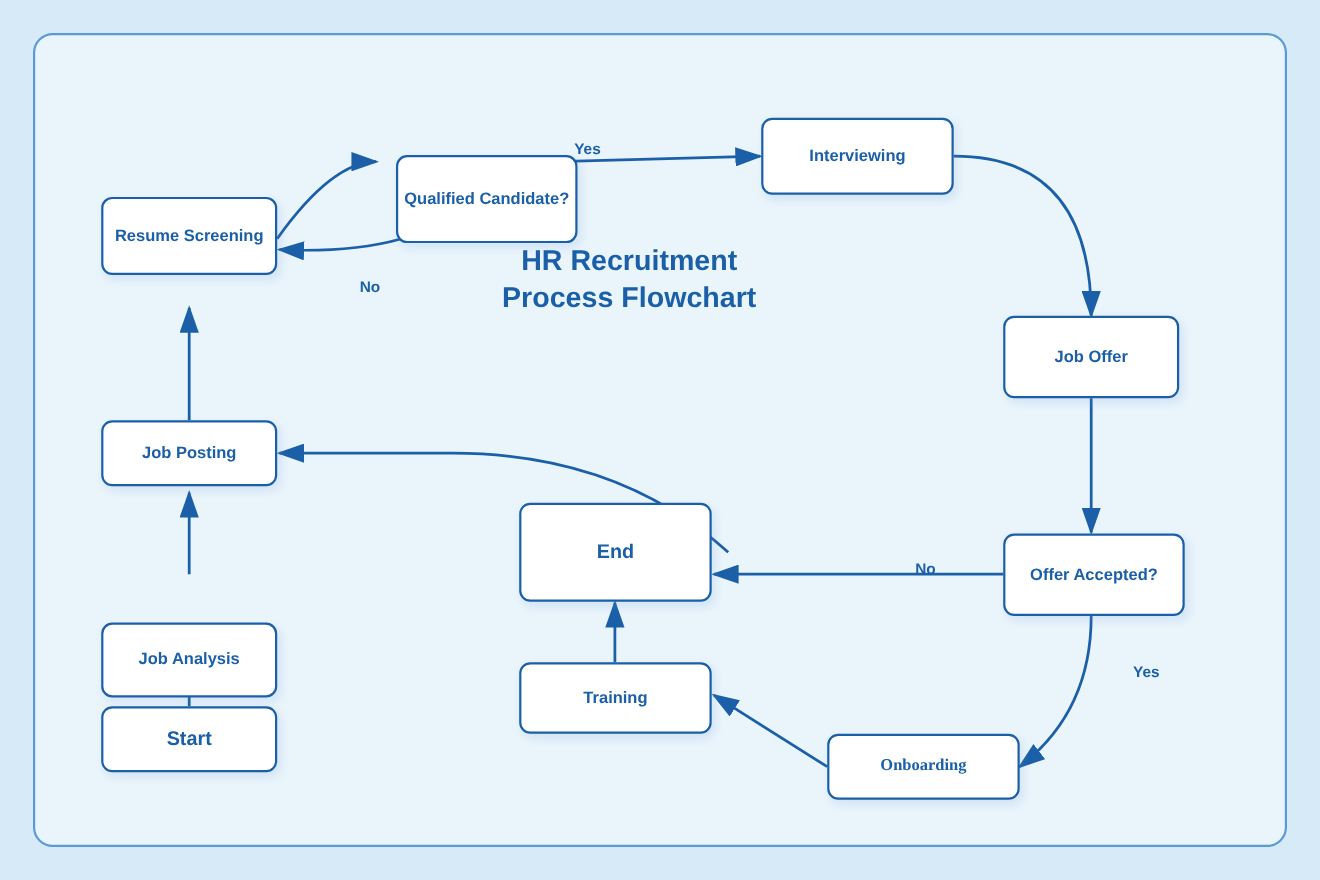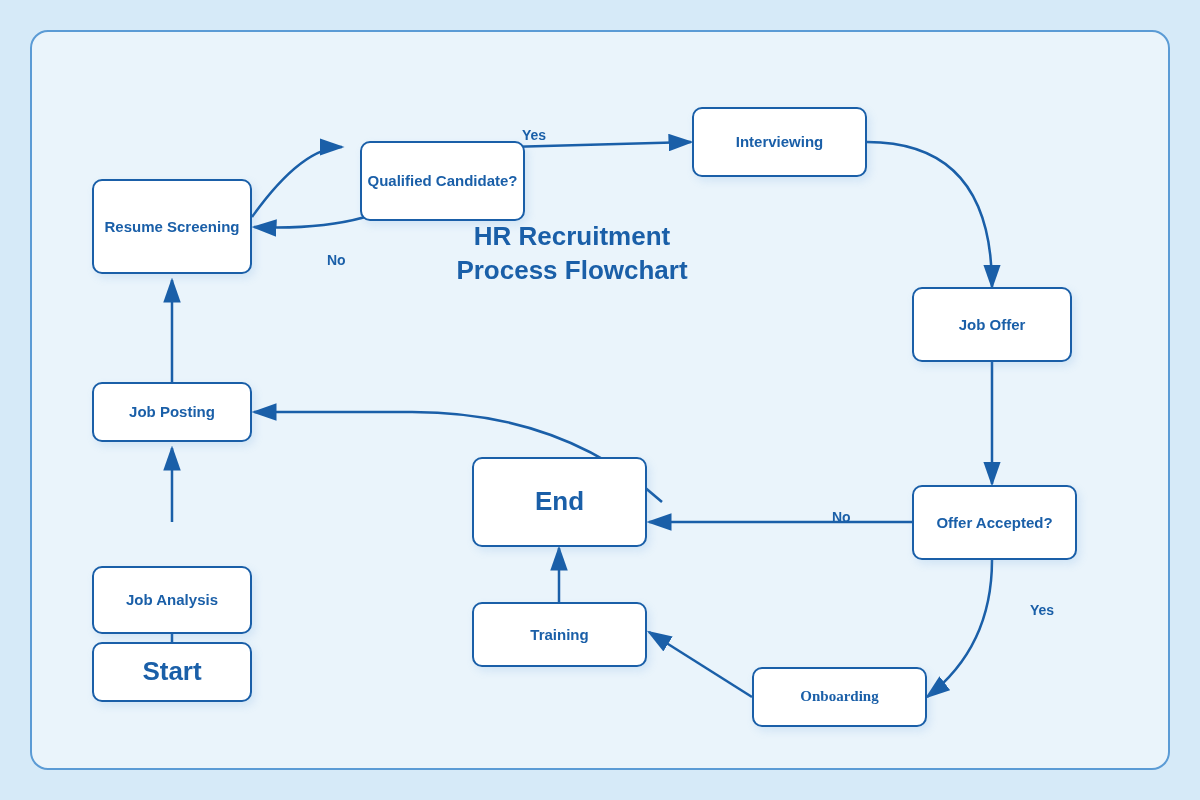--- a/index.html
+++ b/index.html
@@ -33,21 +33,21 @@
       justify-content: center;
       text-align: center;
       color: #1a5fa8;
       font-weight: bold;
       font-size: 15px;
       box-shadow: 3px 4px 8px rgba(100,160,220,0.18);
       z-index: 2;
       line-height: 1.3;
     }
     .node-large {
-      font-size: 26px;
+      font-size: 18px;
     }
     
     .arrows-svg {
       position: absolute;
       top: 0; left: 0;
       width: 100%; height: 100%;
       z-index: 1;
       pointer-events: none;
     }
     
@@ -78,21 +78,21 @@
 Process Flowchart</div>
 
   <div class="node node-large" style="left:60px; top:610px; width:160px; height:60px;">Start</div>
 
   <div class="node" style="left:60px; top:490px; width:160px; height:68px;margin-top:44px;">Job
 Analysis</div>
 
   <div class="node" style="left:60px; top:350px; width:160px; height:60px;">Job
 Posting</div>
 
-  <div class="node" style="left:60px; top:147px; width:160px; height:95px;">Resume
+  <div class="node" style="left:60px; top:147px; width:160px; height:71px;">Resume
 Screening</div>
 
   <div class="node" style="left:328px; top:75px; width:165px; height:80px;margin-top:34px;">Qualified
 Candidate?</div>
 
   <div class="node" style="left:660px; top:75px; width:175px; height:70px;">Interviewing</div>
 
   <div class="node" style="left:880px; top:255px; width:160px; height:75px;">Job
 Offer</div>
 

